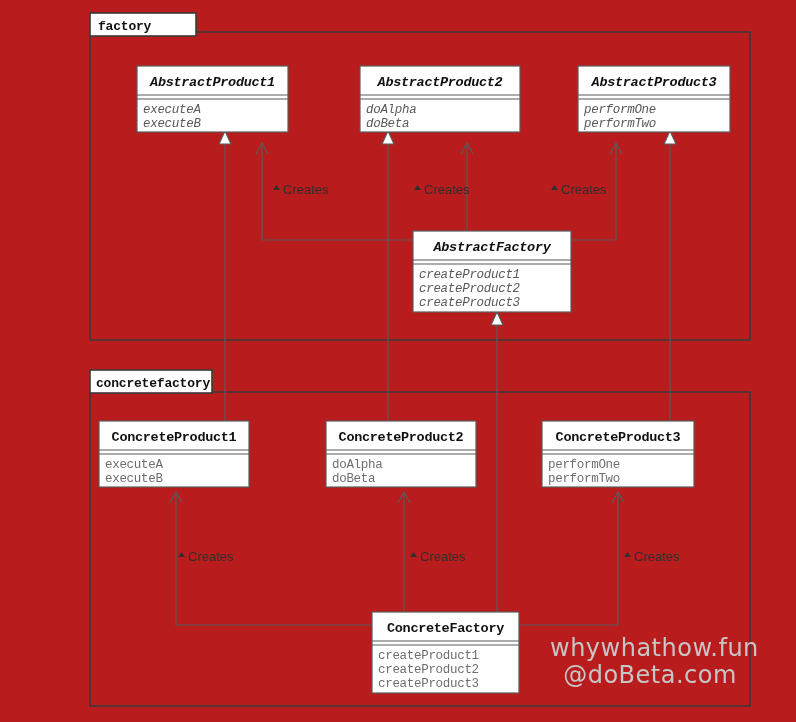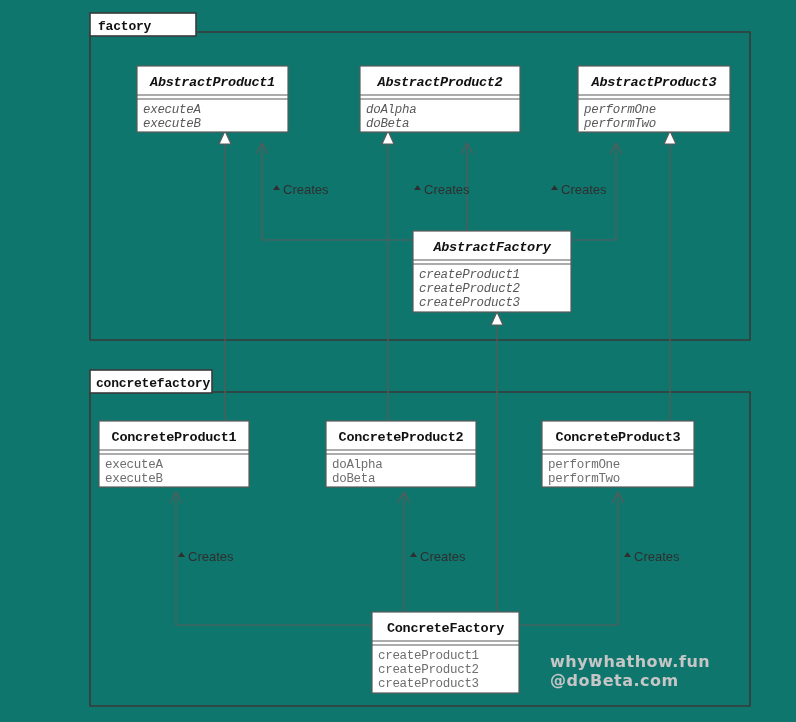--- a/index.html
+++ b/index.html
@@ -4,21 +4,21 @@
 <style>
   html, body {
     margin: 0;
     padding: 0;
     background: #ffffff;
   }
   #canvas {
     position: relative;
     width: 796px;
     height: 722px;
-    background: #0f766e;
+    background: #b91c1c;
     font-family: "Liberation Mono", "DejaVu Sans Mono", monospace;
     overflow: hidden;
   }
   svg#diagram {
     position: absolute;
     left: 0;
     top: 0;
     width: 796px;
     height: 722px;
   }
@@ -90,28 +90,28 @@
     fill: #2f2f2f;
   }
   .edge-marker {
     fill: #2f2f2f;
   }
   .watermark {
     position: absolute;
     right: 46px;
     bottom: 32px;
     width: 200px;
+    text-align: center;
     font-family: "DejaVu Sans", sans-serif;
-    font-size: 16px;
+    font-size: 24px;
     line-height: 1.15;
     color: #c6c6c6;
     letter-spacing: 0.5px;
     user-select: none;
     pointer-events: none;
-    font-weight: bold;
   }
 </style>
 </head>
 <body>
 
 <div id="canvas">
 
   <svg id="diagram" viewBox="0 0 796 722">
 
     <g>

